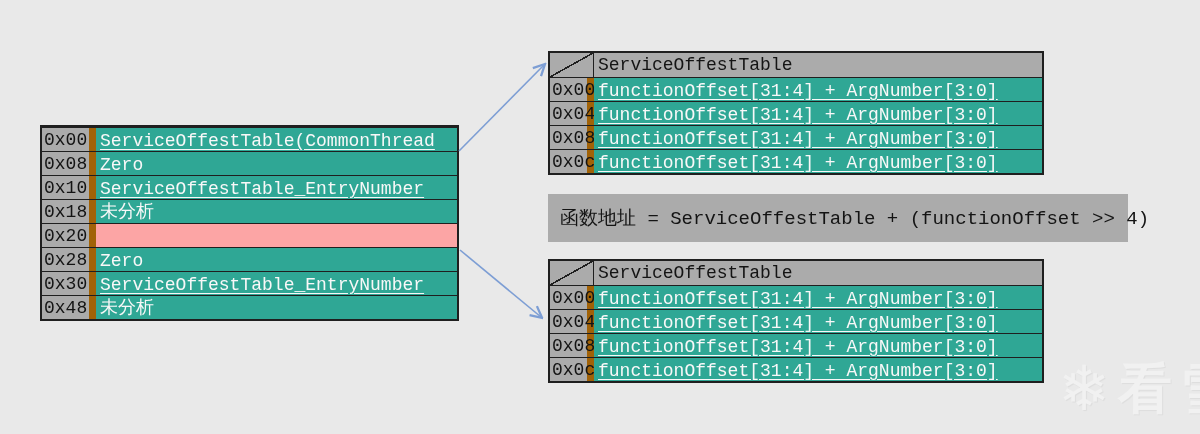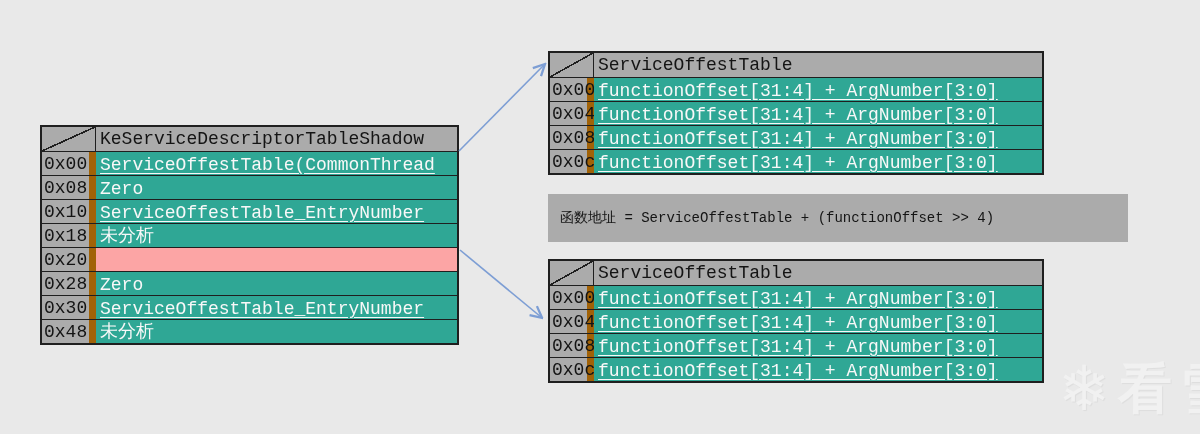--- a/index.html
+++ b/index.html
@@ -68,21 +68,21 @@
 
   .formula-box {
     position: absolute;
     left: 548px; top: 194px;
     width: 580px; height: 48px;
     background: #ababab;
     color: #141414;
     display: flex; align-items: center;
     padding-left: 12px;
     box-sizing: border-box;
-    font-size: 14px;
+    font-size: 19px;
     white-space: nowrap;
   }
 
   .arrow-layer {
     position: absolute; left: 0; top: 0;
     width: 1200px; height: 434px;
     pointer-events: none;
   }
 
   .watermark {
@@ -98,24 +98,20 @@
   .watermark .wm-text {
     font-size: 54px; line-height: 1;
     letter-spacing: 8px; margin-left: 8px;
     font-weight: bold;
   }
 </style>
 </head>
 <body>
 
 <div class="tbl shadow-tbl">
-  <div class="hdr-row">
-    <div class="diag-cell"></div>
-    <div class="title-cell">KeServiceDescriptorTableShadow</div>
-  </div>
   <div class="row">
     <div class="off-cell">0x00</div>
     <div class="val-cell link">
         <span>ServiceOffestTable(CommonThread</span>
       </div>
   </div>
   <div class="row">
     <div class="off-cell">0x08</div>
     <div class="val-cell">
         <span>Zero</span>

